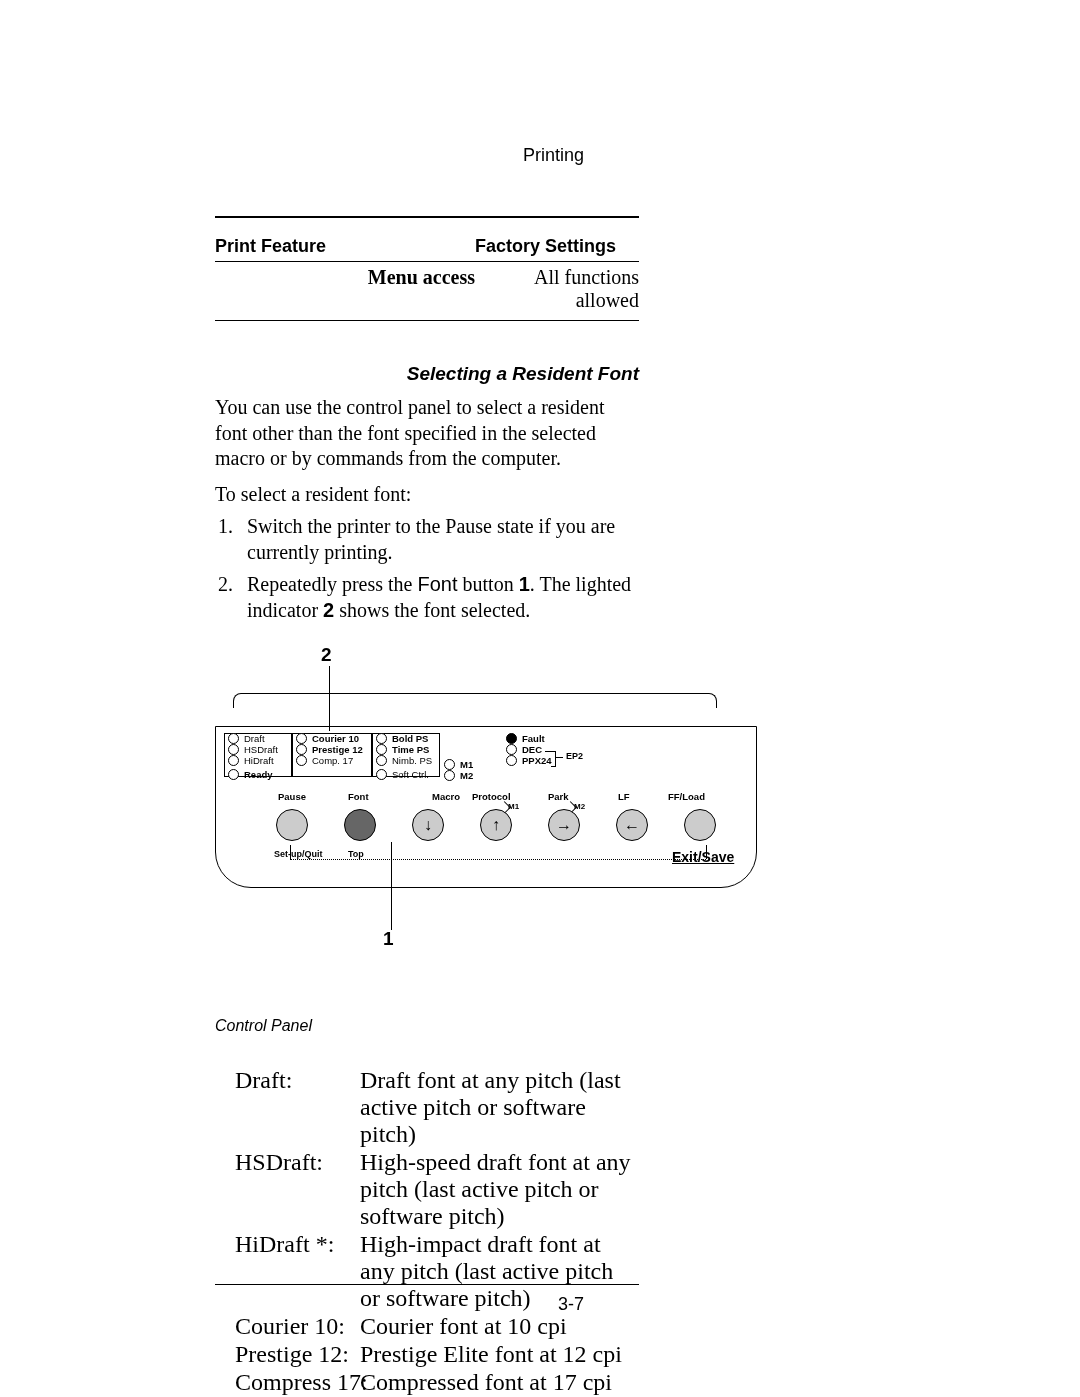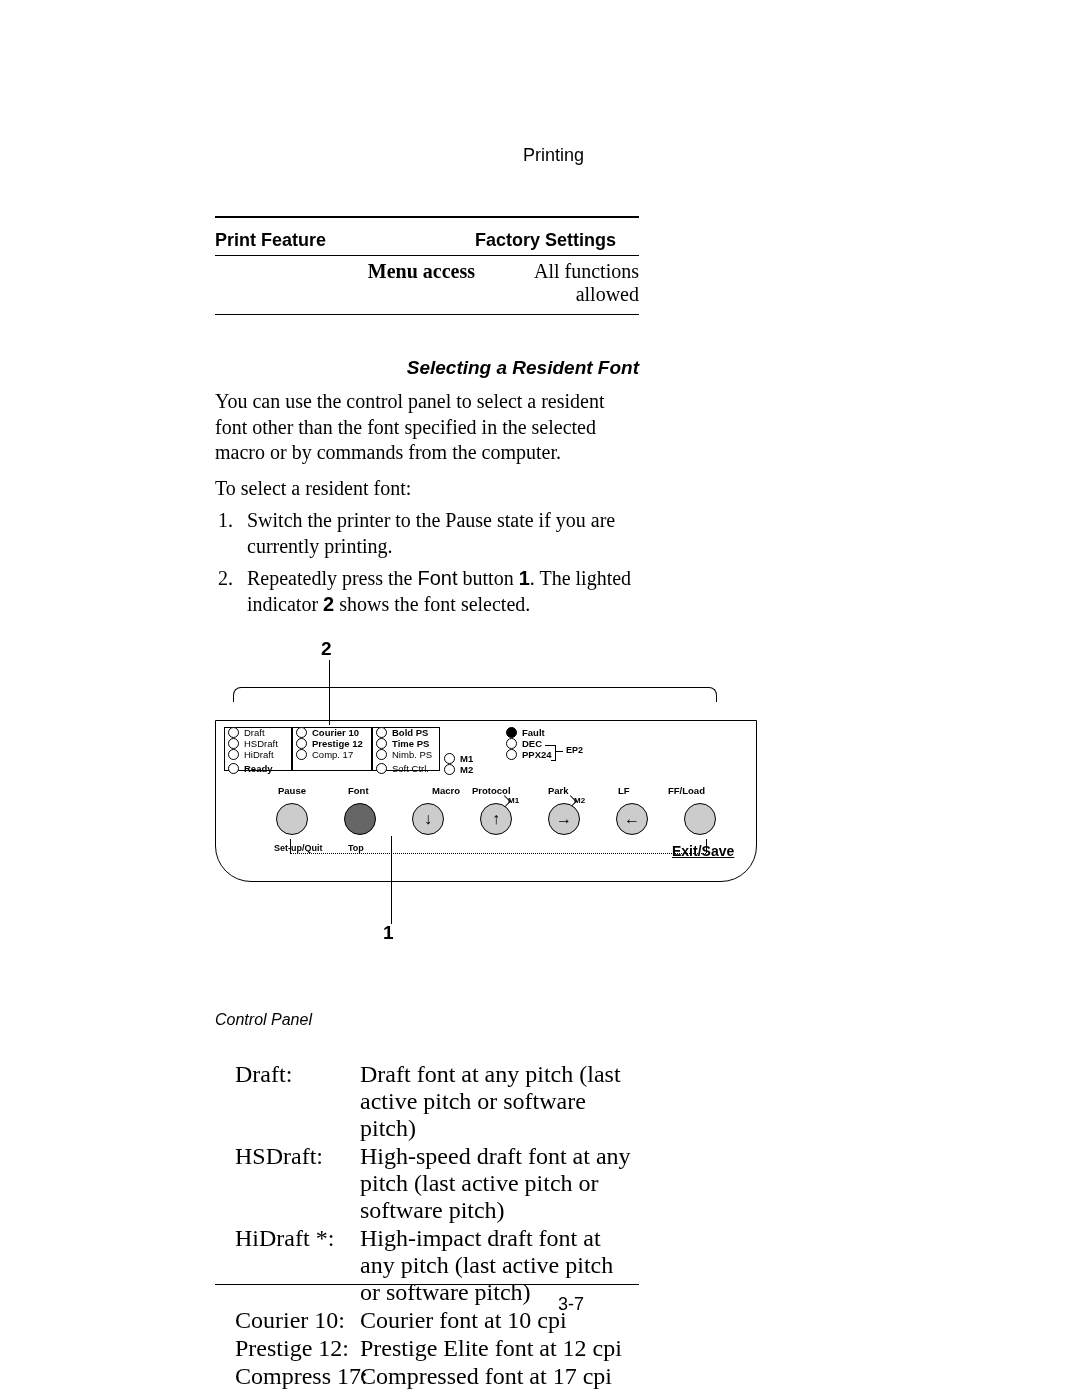--- a/index.html
+++ b/index.html
@@ -22,21 +22,21 @@
     font-family: Arial, Helvetica, sans-serif;
     font-size: 18px;
   }
   .settings-table {
     margin-top: 76px;
     border-top: 2px solid #000;
     border-bottom: 1.5px solid #000;
   }
   .settings-row {
     display: flex;
-    padding: 12px 0 4px 0;
+    padding: 18px 0 4px 0;
   }
   .settings-row.header-row {
     border-bottom: 1px solid #000;
     font-family: Arial, Helvetica, sans-serif;
     font-weight: bold;
     font-size: 18px;
   }
   .settings-row.data-row {
     font-size: 20px;
     padding: 4px 0 8px 0;

